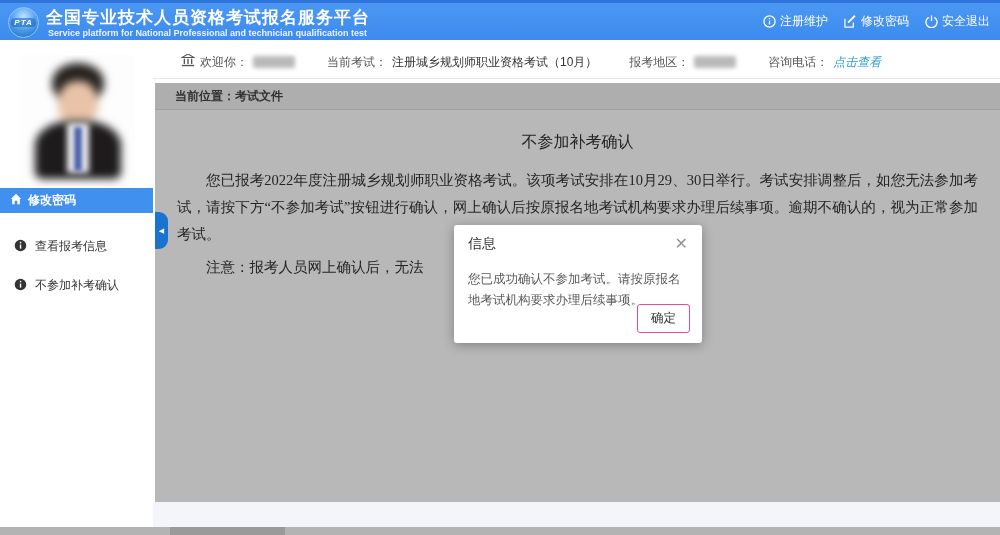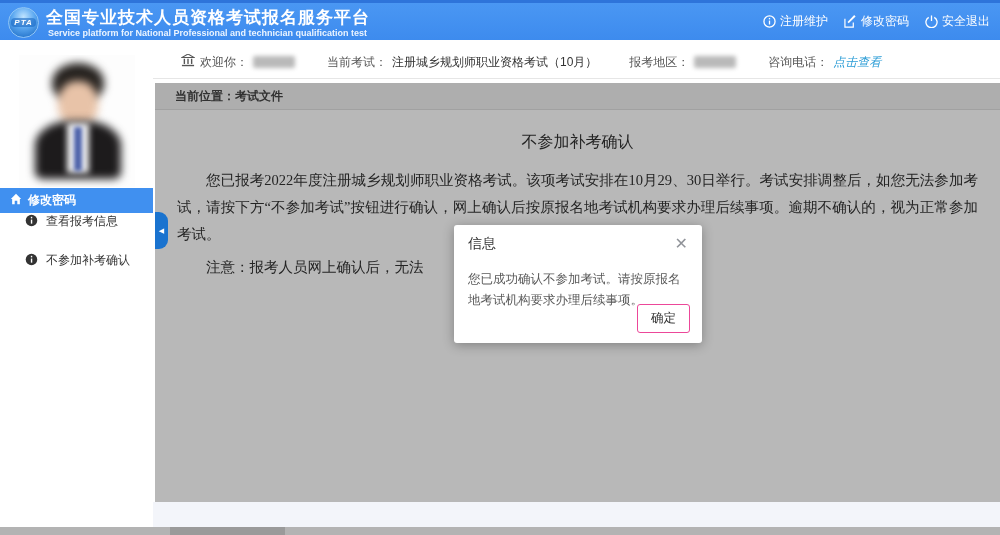--- a/index.html
+++ b/index.html
@@ -23,21 +23,21 @@
   
   .sidebar { position:absolute; left:0; top:43px; width:153px; height:484px; background:#fff; z-index:15; }
   .photo-box { position:absolute; left:19px; top:12px; width:116px; height:132px; background:#fdfdfd; overflow:hidden; }
   .photo-box .hair { position:absolute; left:33px; top:8px; width:52px; height:38px; background:#26221f; border-radius:50% 50% 42% 42%; filter:blur(4px); }
   .photo-box .face { position:absolute; left:39px; top:26px; width:40px; height:46px; background:#e8c3a8; border-radius:46%; filter:blur(4px); }
   .photo-box .suit { position:absolute; left:16px; top:66px; width:86px; height:58px; background:#1d1b1c; border-radius:42% 42% 10% 10%; filter:blur(4px); }
   .photo-box .shirt { position:absolute; left:48px; top:68px; width:22px; height:50px; background:#f4f4f6; filter:blur(3px); }
   .photo-box .tie { position:absolute; left:55px; top:72px; width:8px; height:44px; background:#4a5fa8; filter:blur(2px); }
   .nav-header { position:absolute; left:0; top:145px; width:153px; height:25px; background:#4090f0;
     color:#fff; font-size:12px; font-weight:bold; display:flex; align-items:center; gap:6px; padding-left:10px; }
-  .side-menu { position:absolute; left:0; top:159px; width:153px;margin-left:11px; }
+  .side-menu { position:absolute; left:0; top:184px; width:153px; }
   .side-item { display:flex; align-items:center; gap:8px; padding:11px 0 11px 14px; color:#333; font-size:12px; cursor:pointer; }
   .side-item svg { flex:0 0 auto; }
 
   
   .welcome-bar { position:absolute; left:153px; top:46px; width:847px; height:33px; background:#fff;
     border-bottom:1px solid #e6e6e6; display:flex; align-items:center; gap:6px; padding-left:28px;
     font-size:12px; color:#555; z-index:14; }
   .welcome-bar .grp { display:flex; align-items:center; gap:5px; margin-right:26px; white-space:nowrap; }
   .blur-box { display:inline-block; width:42px; height:12px; background:#b9b9b9; border-radius:2px; filter:blur(2px); }
   .phone-link { color:#2a9cd6; cursor:pointer;font-style:italic; }

